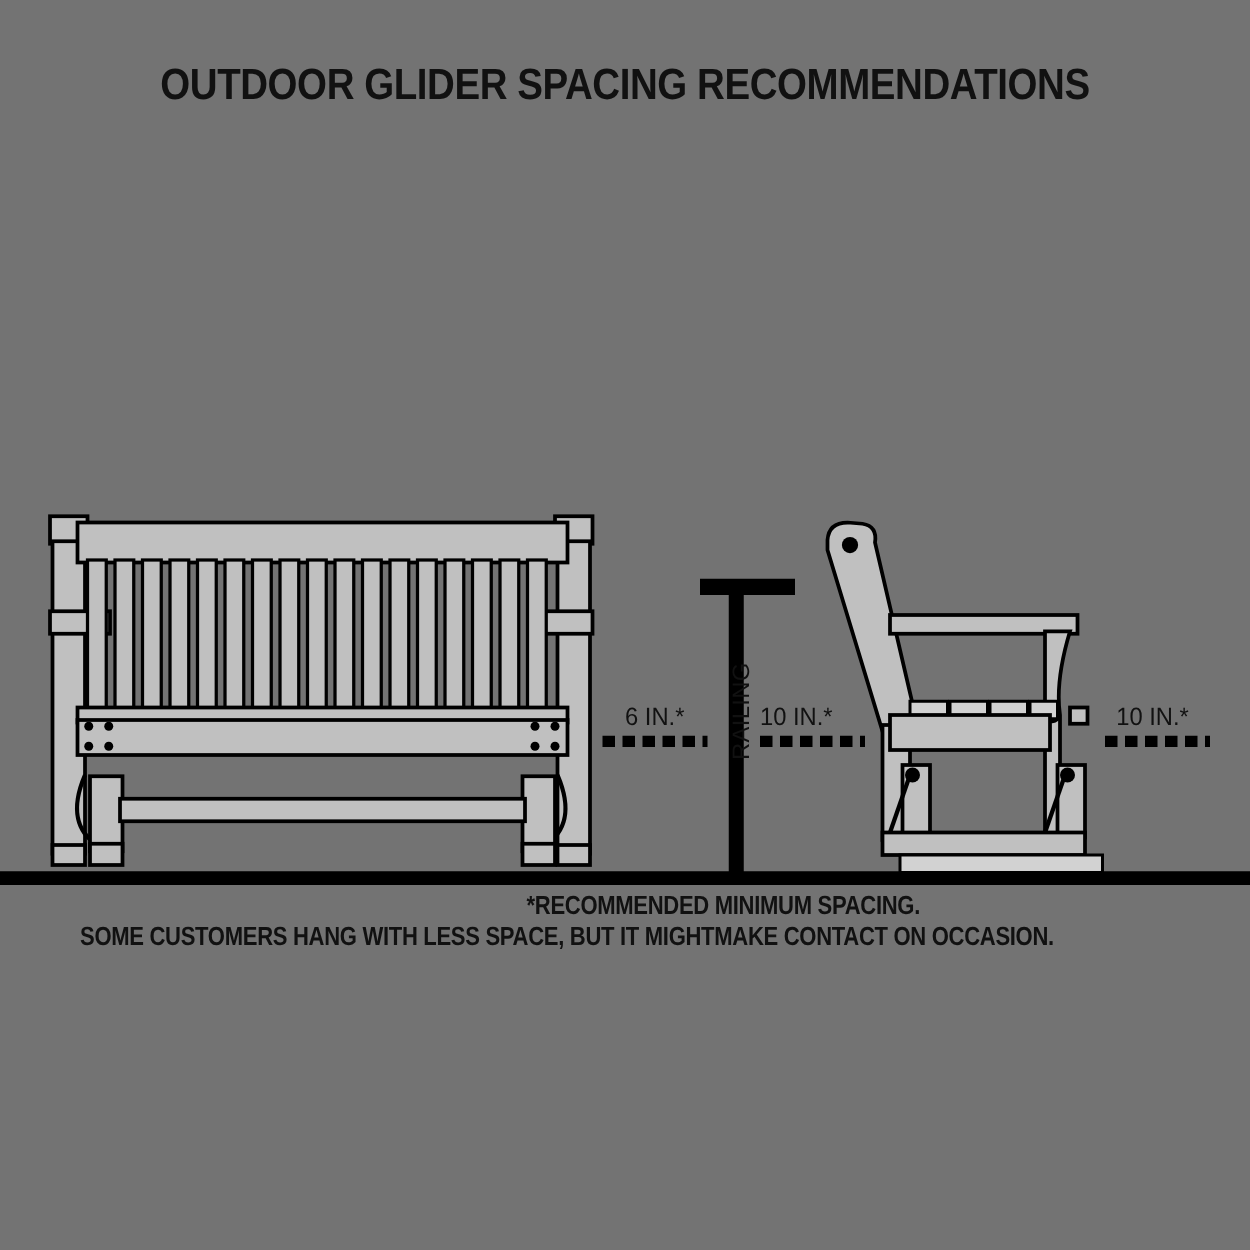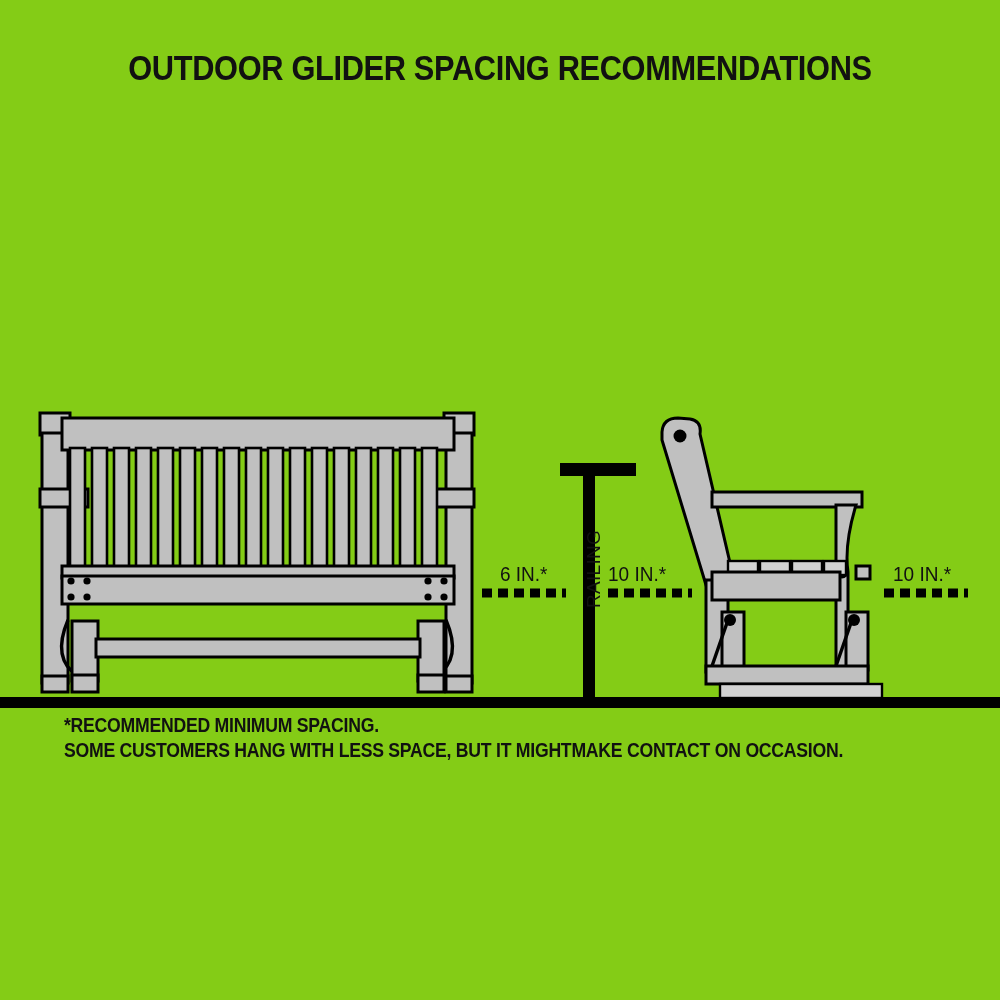--- a/index.html
+++ b/index.html
@@ -10,21 +10,21 @@
   body {
     width: 1000px;
     height: 1000px;
     font-family: "Liberation Sans", sans-serif;
     overflow: hidden;
   }
   #canvas {
     position: relative;
     width: 1000px;
     height: 1000px;
-    background: #84cc16;
+    background: #737373;
   }
   #title {
     position: absolute;
     left: 0;
     top: 48px;
     width: 1000px;
     text-align: center;
     font-family: "Liberation Sans", sans-serif;
     font-weight: bold;
     font-size: 35px;
@@ -32,21 +32,21 @@
     color: #111111;
     transform: scaleX(0.88);
     transform-origin: center top;
     white-space: nowrap;
   }
   #footnotes {
     position: absolute;
     left: 0;
     top: 712px;
     width: 800px;
-    text-align: left;
+    text-align: right;
     color: #111111;
     font-weight: bold;
   }
   .foot-line {
     font-family: "Liberation Sans", sans-serif;
     font-weight: bold;
     font-size: 21px;
     line-height: 25px;
     letter-spacing: -0.3px;
     transform: scaleX(0.84);

